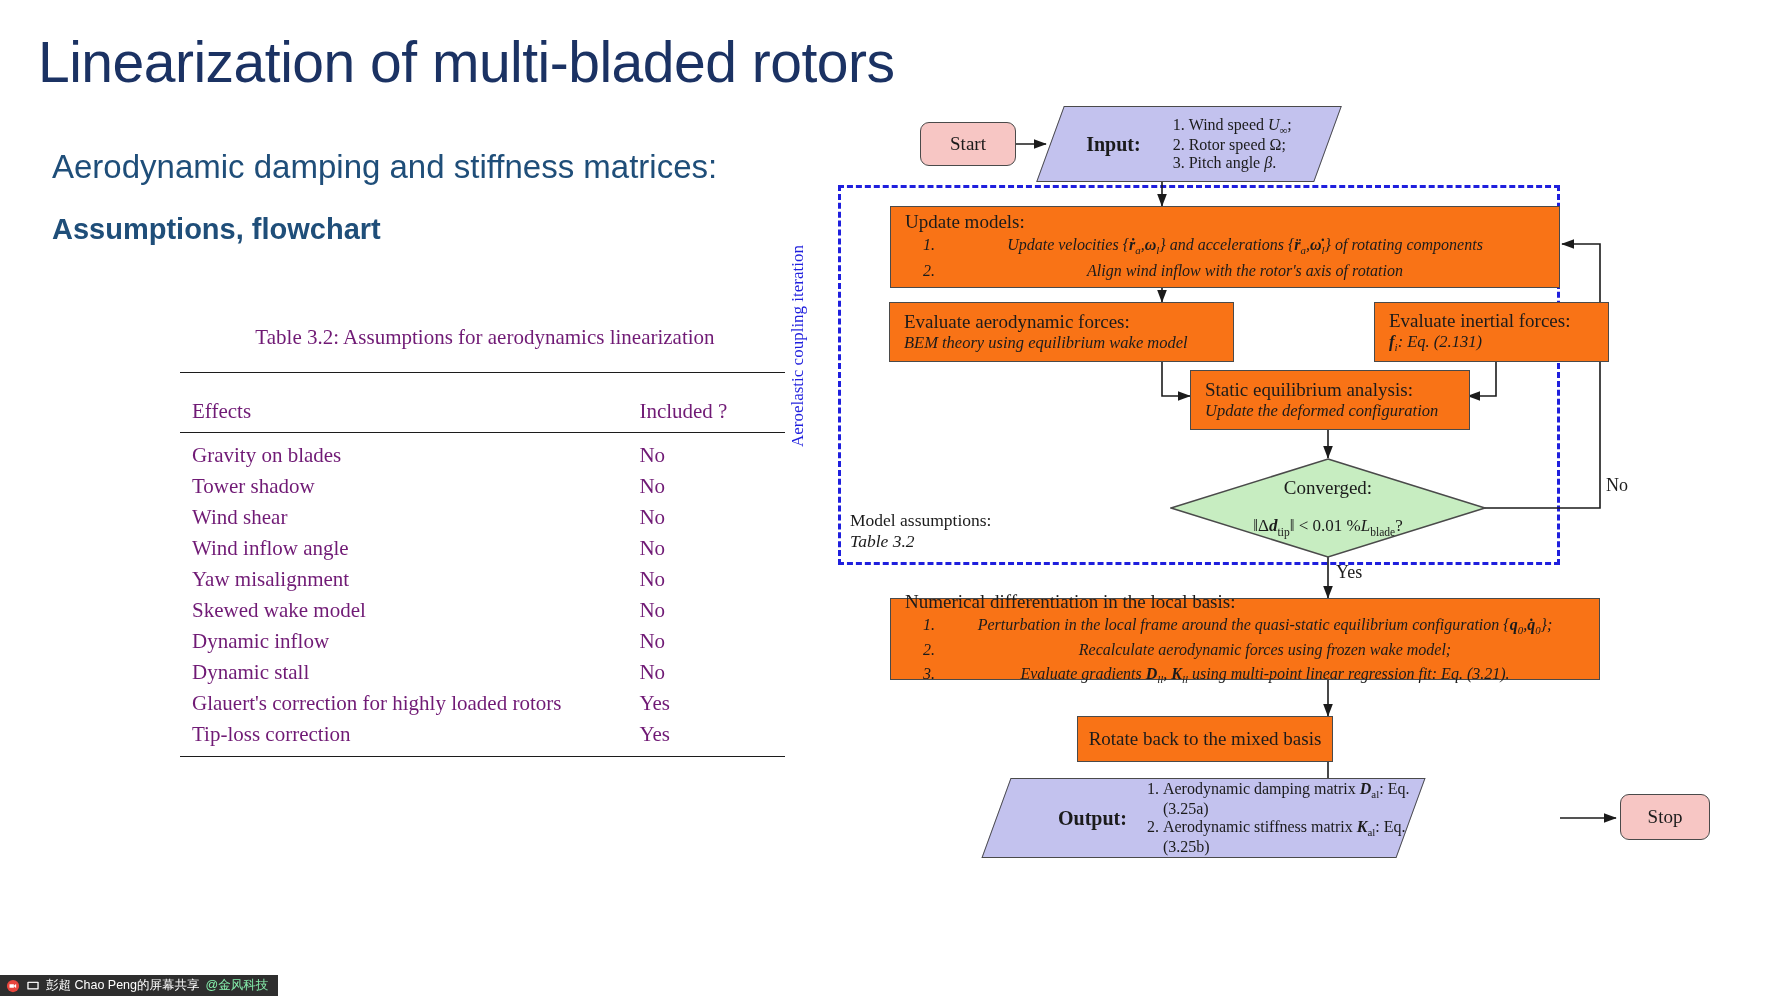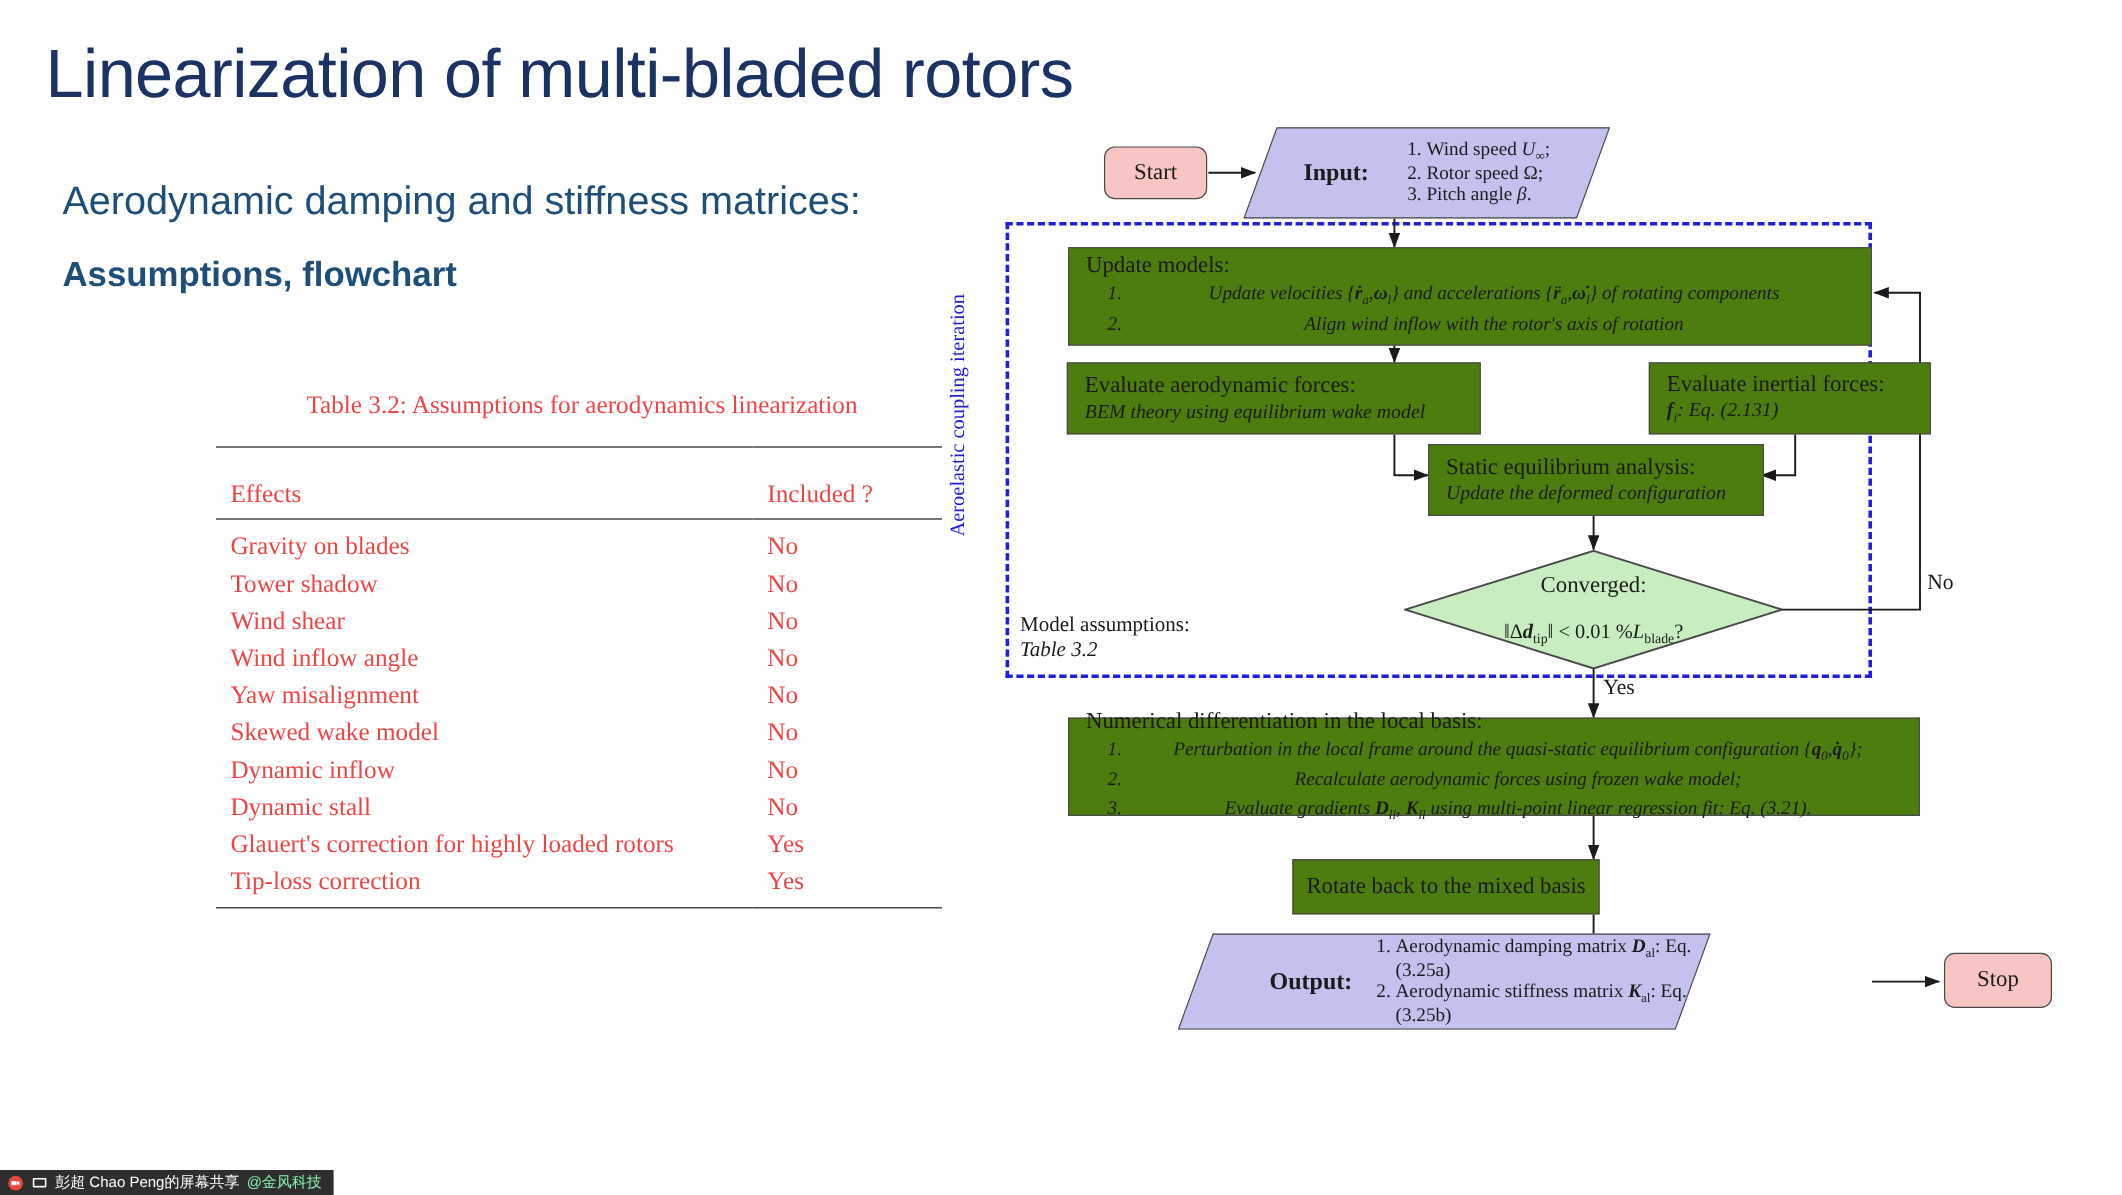--- a/index.html
+++ b/index.html
@@ -54,21 +54,21 @@
     font-weight: bold;
   }
 
   
   .table-wrap {
     position: absolute;
     left: 180px;
     top: 325px;
     width: 610px;
     font-family: "Liberation Serif", serif;
-    color: #ef4444;
+    color: #701a75;
   }
   .table-caption {
     font-size: 21px;
     text-align: center;
     margin-bottom: 22px;
     white-space: nowrap;
   }
   table.assumptions {
     border-collapse: collapse;
     width: 605px;
@@ -107,21 +107,21 @@
     color: #1b1b1b;
   }
   .node {
     position: absolute;
     box-sizing: border-box;
     border: 1.3px solid #4a4a4a;
     display: flex;
     flex-direction: column;
     justify-content: center;
   }
-  .n-orange { background: #4d7c0f; }
+  .n-orange { background: #f97316; }
   .n-pink   { background: #f7c6c4; border-radius: 9px; }
 
   .node .hdr {
     font-size: 19px;
     padding: 0 14px;
     white-space: nowrap;
   }
   .node .ital {
     font-size: 16.5px;
     font-style: italic;
@@ -361,21 +361,21 @@
         <path d="M428,580 L428,616"></path>
 
         <path d="M428,662 L428,690"></path>
 
         <path d="M660,718 L716,718"></path>
 
         <path d="M562,408 L700,408 L700,144 L662,144"></path>
       </g>
     </svg>
 
-    <div class="node n-pink centered" style="left:20px; top:22px; width:86px; height:44px;font-family:Liberation Serif, serif;">
+    <div class="node n-pink centered" style="left:20px; top:22px; width:96px; height:44px;font-family:Liberation Serif, serif;">
       <div class="hdr">Start</div>
     </div>
 
     <div class="para" style="left:150px; top:6px; width:278px; height:76px;">
       <div class="skew"></div>
       <div class="content">
         <span class="label-strong"><span>Input</span>:</span>
         <ol class="items">
           <li>Wind speed <i>U</i><sub>∞</sub>;</li>
           <li>Rotor speed Ω;</li>

